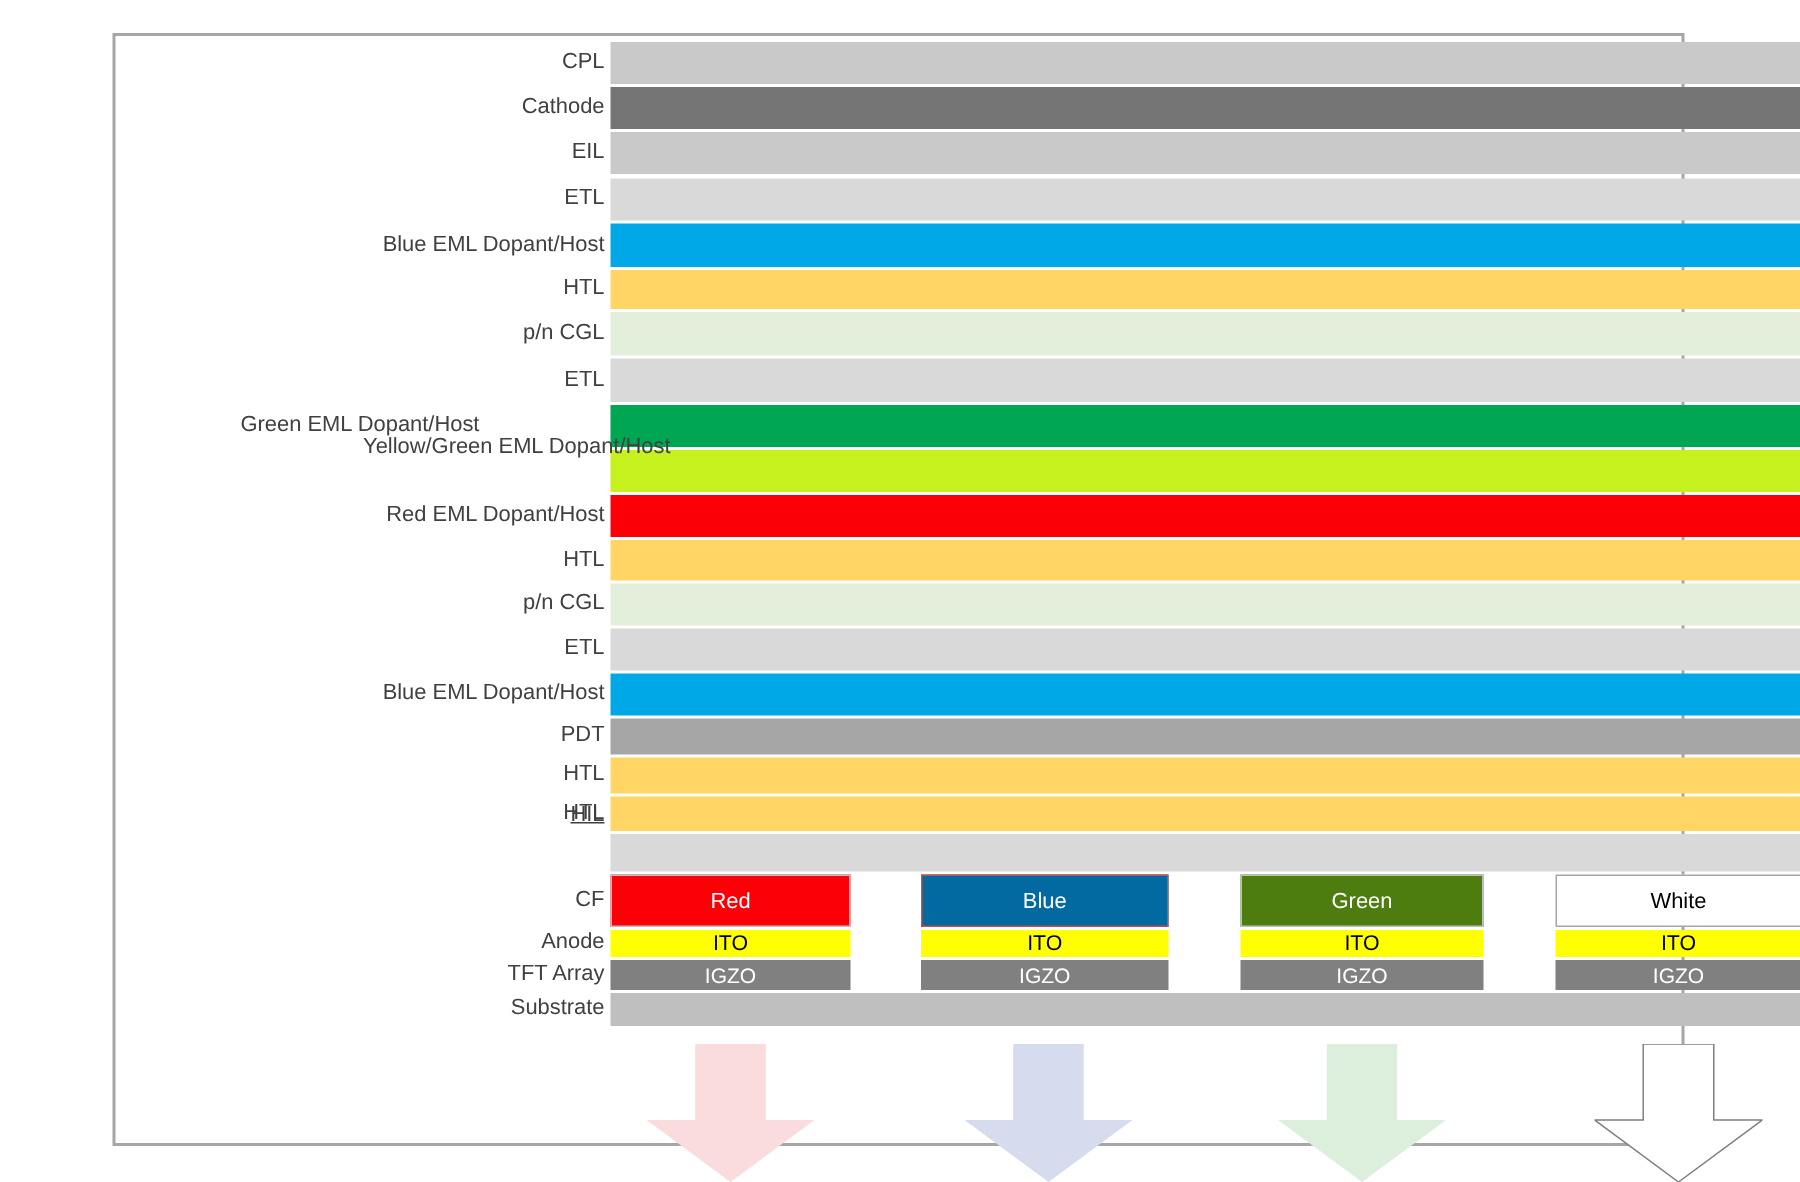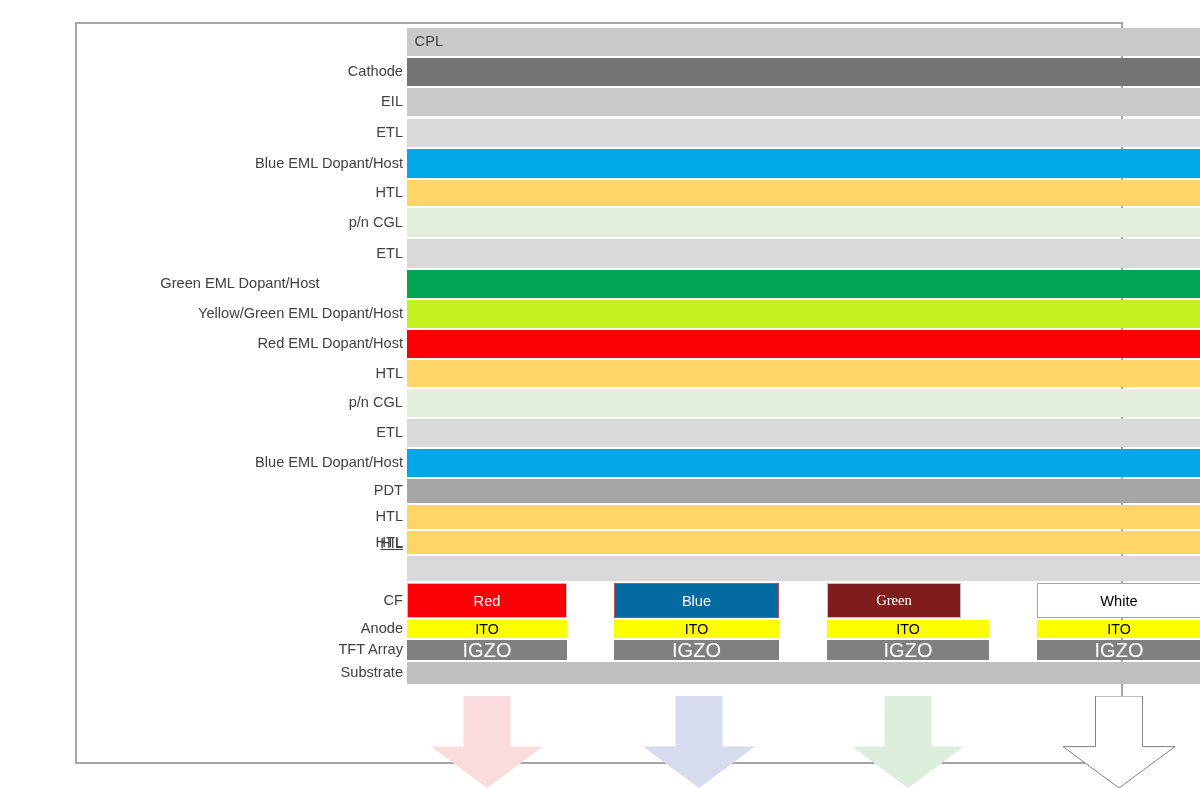--- a/index.html
+++ b/index.html
@@ -60,55 +60,55 @@
     font-size: 14.2px;
   }
   .subpixel-igzo {
     position: absolute;
     box-sizing: border-box;
     background: #808080;
     color: #ffffff;
     display: flex;
     align-items: center;
     justify-content: center;
-    font-size: 20px;
+    font-size: 14px;
   }
 
   
   .emission-arrow {
     position: absolute;
     top: 672px;
   }
 </style>
 </head>
 <body>
 
 <div id="diagram-frame">
 
   <div id="stack-layers">
       <div class="stack-bar" style="top: 4px; height: 28px; background: rgb(201, 201, 201);"></div>
-      <div class="label-holder" style="top: 9px; padding-left: 40px;">CPL</div>
+      <div class="label-holder" style="top: 9px;">CPL</div>
       <div class="stack-bar" style="top: 34px; height: 28px; background: rgb(117, 117, 117);"></div>
       <div class="label-holder" style="top: 39px; text-align: right;">Cathode</div>
       <div class="stack-bar" style="top: 64px; height: 28px; background: rgb(201, 201, 201);"></div>
       <div class="label-holder" style="top: 69px;">EIL</div>
       <div class="stack-bar" style="top: 95px; height: 28px; background: rgb(217, 217, 217);"></div>
       <div class="label-holder" style="top: 100px;">ETL</div>
       <div class="stack-bar" style="top: 125px; height: 29px; background: rgb(0, 168, 232);"></div>
       <div class="label-holder" style="top: 130.5px;">Blue EML Dopant/Host</div>
       <div class="stack-bar" style="top: 156px; height: 26px; background: rgb(255, 214, 102);"></div>
       <div class="label-holder" style="top: 160px;">HTL</div>
       <div class="stack-bar" style="top: 184px; height: 29px; background: rgb(227, 238, 219);"></div>
       <div class="label-holder" style="top: 189.5px;">p/n CGL</div>
       <div class="stack-bar" style="top: 215px; height: 29px; background: rgb(217, 217, 217);"></div>
       <div class="label-holder" style="top: 220.5px;">ETL</div>
       <div class="stack-bar" style="top: 246px; height: 28px; background: rgb(0, 166, 81);"></div>
       <div class="label-holder" style="top: 251px; text-align: center;">Green EML Dopant/Host</div>
       <div class="stack-bar" style="top: 276px; height: 28px; background: rgb(198, 240, 30);"></div>
-      <div class="label-holder" style="top: 281px;">Yellow/Green EML Dopant/Host</div>
+      <div class="label-holder" style="top: 266px; padding-left: 44px;">Yellow/Green EML Dopant/Host</div>
       <div class="stack-bar" style="top: 306px; height: 28px; background: rgb(251, 0, 7);"></div>
       <div class="label-holder" style="top: 311px;">Red EML Dopant/Host</div>
       <div class="stack-bar" style="top: 336px; height: 27px; background: rgb(255, 214, 102);"></div>
       <div class="label-holder" style="top: 340.5px;">HTL</div>
       <div class="stack-bar" style="top: 365px; height: 28px; background: rgb(227, 238, 219);"></div>
       <div class="label-holder" style="top: 370px;">p/n CGL</div>
       <div class="stack-bar" style="top: 395px; height: 28px; background: rgb(217, 217, 217);"></div>
       <div class="label-holder" style="top: 400px;">ETL</div>
       <div class="stack-bar" style="top: 425px; height: 28px; background: rgb(0, 168, 232);"></div>
       <div class="label-holder" style="top: 430px;">Blue EML Dopant/Host</div>
@@ -143,21 +143,21 @@
         </div>
         <div class="subpixel-cf" style="left: 537px; width: 165px; top: 559px; height: 35px; background: #0369a1; color: rgb(255, 255, 255); border: 1px solid rgb(192, 80, 77);">
           <span>Blue</span>
         </div>
         <div class="subpixel-ito" style="left: 537px; width: 165px; top: 596px; height: 18px;">
           <span>ITO</span>
         </div>
         <div class="subpixel-igzo" style="left: 537px; width: 165px; top: 616px; height: 20px;">
           <span>IGZO</span>
         </div>
-        <div class="subpixel-cf" style="left: 750px; width: 134px; top: 559px; height: 35px; background: #7f1d1d; color: rgb(255, 255, 255); border: 1px solid rgb(191, 191, 191); font-family: Liberation Serif, serif;">
+        <div class="subpixel-cf" style="left: 750px; width: 162px; top: 559px; height: 35px; background: #4d7c0f; color: rgb(255, 255, 255); border: 1px solid rgb(191, 191, 191);">
           <span>Green</span>
         </div>
         <div class="subpixel-ito" style="left: 750px; width: 162px; top: 596px; height: 18px;">
           <span>ITO</span>
         </div>
         <div class="subpixel-igzo" style="left: 750px; width: 162px; top: 616px; height: 20px;">
           <span>IGZO</span>
         </div>
         <div class="subpixel-cf" style="left: 960px; width: 164px; top: 559px; height: 35px; background: rgb(255, 255, 255); color: rgb(0, 0, 0); border: 1px solid rgb(166, 166, 166);">
           <span>White</span>

